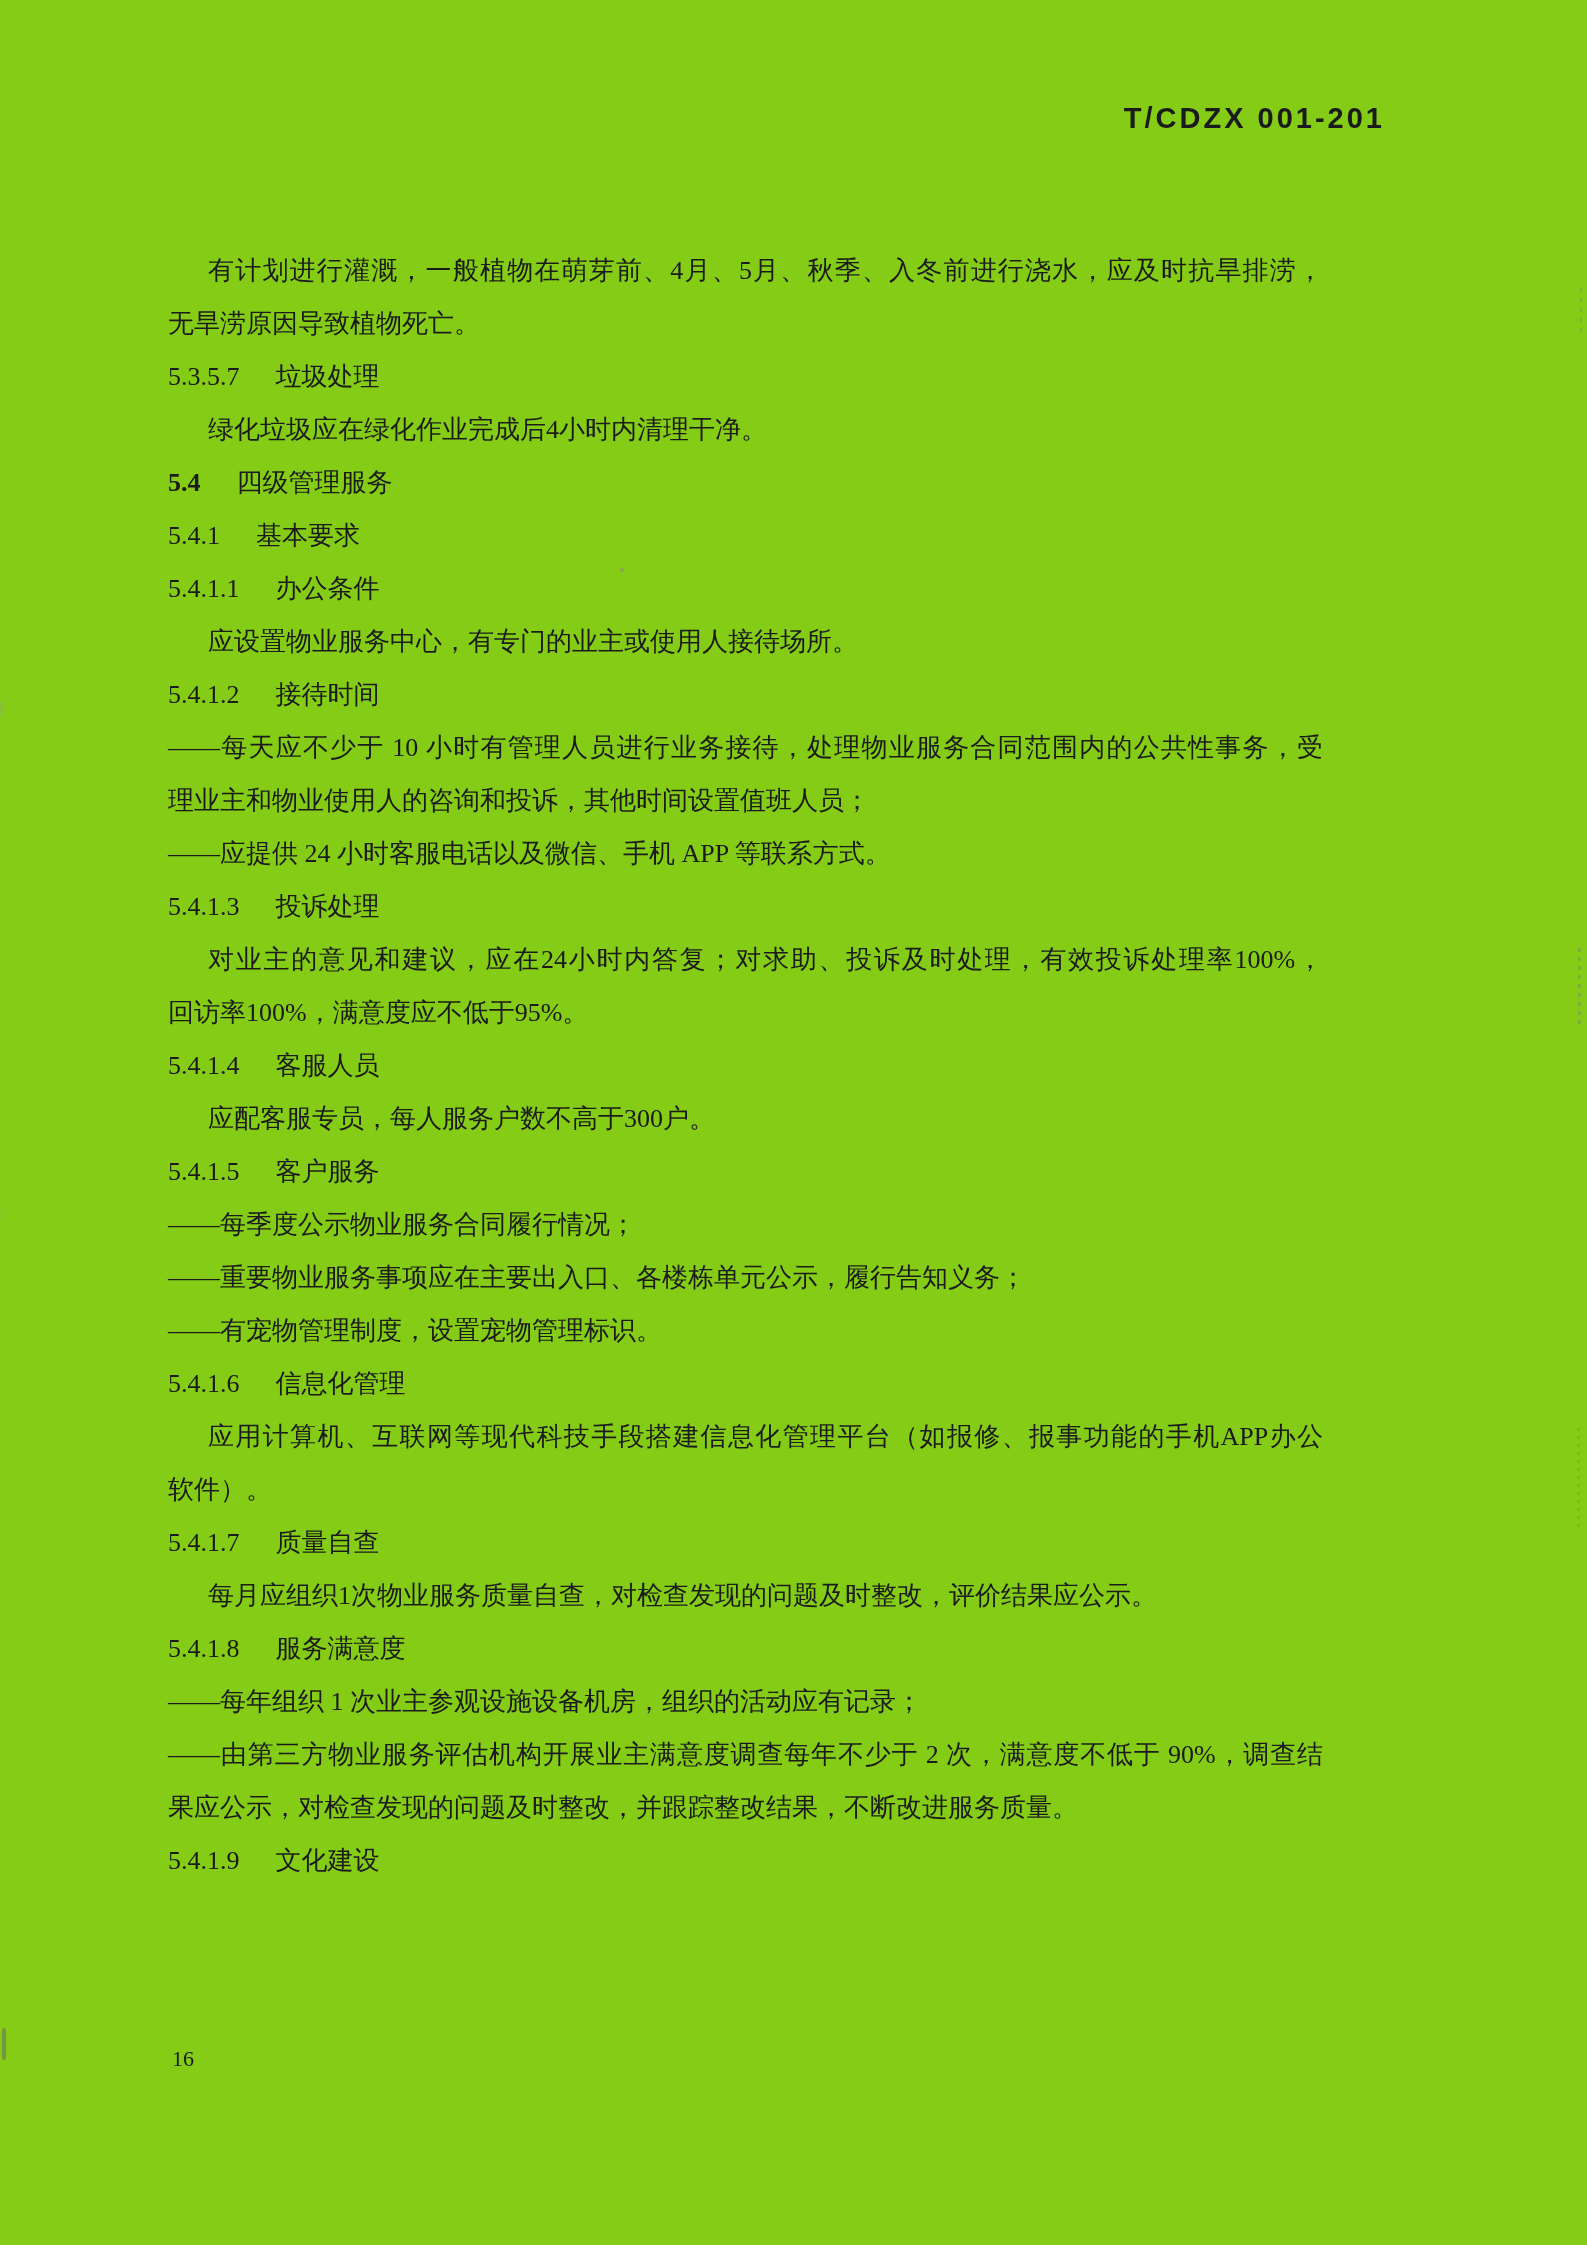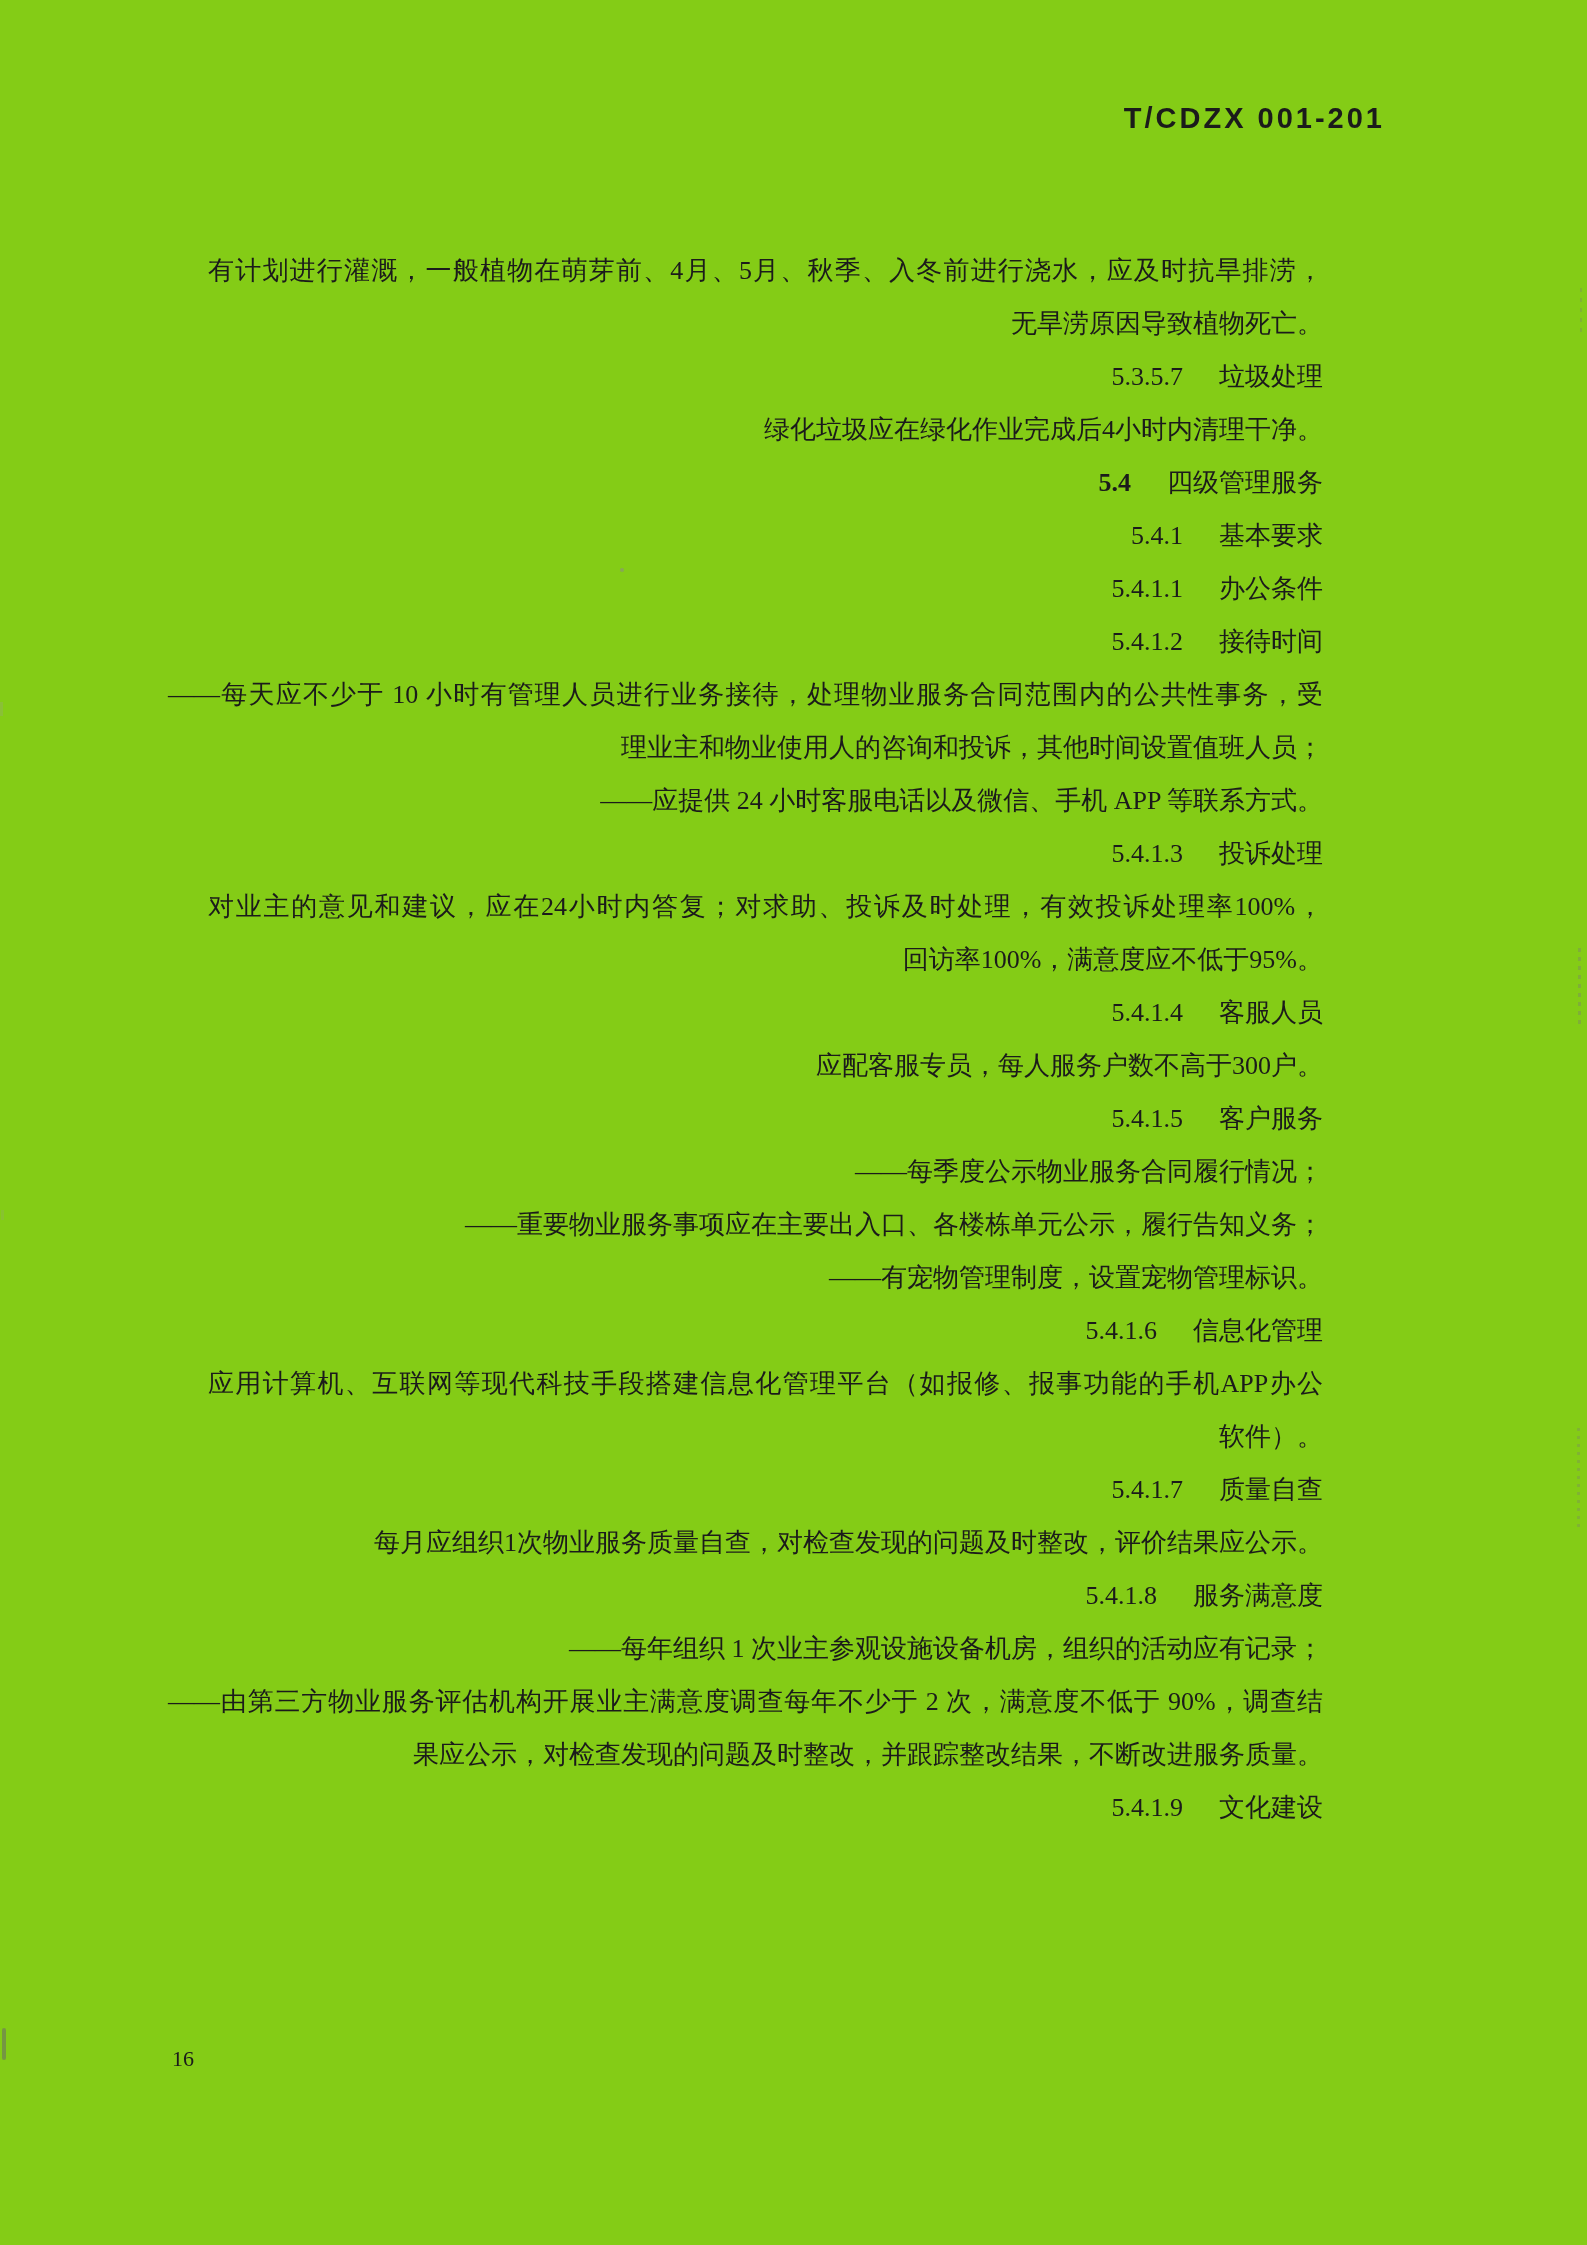--- a/index.html
+++ b/index.html
@@ -25,21 +25,21 @@
     white-space: pre;
   }
   .doc-body {
     position: absolute;
     left: 168px;
     top: 244px;
     width: 1155px;
     font-size: 26px;
     line-height: 53px;
   }
-  .line { height: 53px; white-space: nowrap; text-align: right; }
+  .line { height: 53px; white-space: nowrap; }
   .line.full {
     white-space: normal;
     text-align: justify;
     text-align-last: justify;
   }
   .line.para { text-indent: 40px; }
   .line.cont { text-indent: 0; }
   .line.dash { text-indent: 0; }
   .line.heading {
     font-family: "Liberation Sans", "DejaVu Sans", sans-serif;
@@ -77,20 +77,21 @@
   <div class="doc-header">T/CDZX 001-201</div>
 
   <div class="doc-body" id="doc-body">
       <div class="line para full">有计划进行灌溉，一般植物在萌芽前、4月、5月、秋季、入冬前进行浇水，应及时抗旱排涝，</div>
       <div class="line cont">无旱涝原因导致植物死亡。</div>
       <div class="line heading"><span class="num">5.3.5.7</span><span class="title">垃圾处理</span></div>
       <div class="line para">绿化垃圾应在绿化作业完成后4小时内清理干净。</div>
       <div class="line heading bold"><span class="num">5.4</span><span class="title">四级管理服务</span></div>
       <div class="line heading"><span class="num">5.4.1</span><span class="title">基本要求</span></div>
       <div class="line heading"><span class="num">5.4.1.1</span><span class="title">办公条件</span></div>
+      <div class="line para">应设置物业服务中心，有专门的业主或使用人接待场所。</div>
       <div class="line heading"><span class="num">5.4.1.2</span><span class="title">接待时间</span></div>
       <div class="line dash full">——每天应不少于 10 小时有管理人员进行业务接待，处理物业服务合同范围内的公共性事务，受</div>
       <div class="line cont">理业主和物业使用人的咨询和投诉，其他时间设置值班人员；</div>
       <div class="line dash">——应提供 24 小时客服电话以及微信、手机 APP 等联系方式。</div>
       <div class="line heading"><span class="num">5.4.1.3</span><span class="title">投诉处理</span></div>
       <div class="line para full">对业主的意见和建议，应在24小时内答复；对求助、投诉及时处理，有效投诉处理率100%，</div>
       <div class="line cont">回访率100%，满意度应不低于95%。</div>
       <div class="line heading"><span class="num">5.4.1.4</span><span class="title">客服人员</span></div>
       <div class="line para">应配客服专员，每人服务户数不高于300户。</div>
       <div class="line heading"><span class="num">5.4.1.5</span><span class="title">客户服务</span></div>

